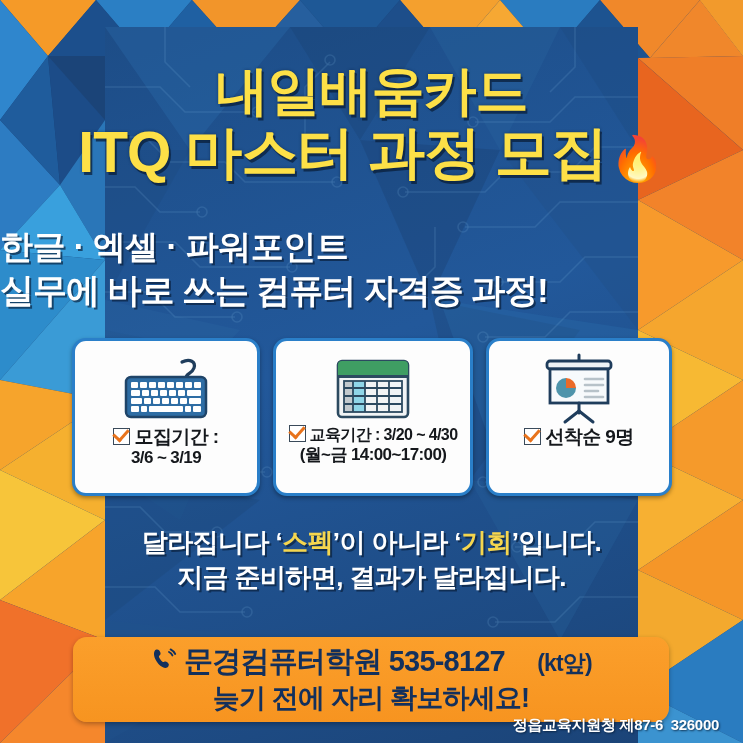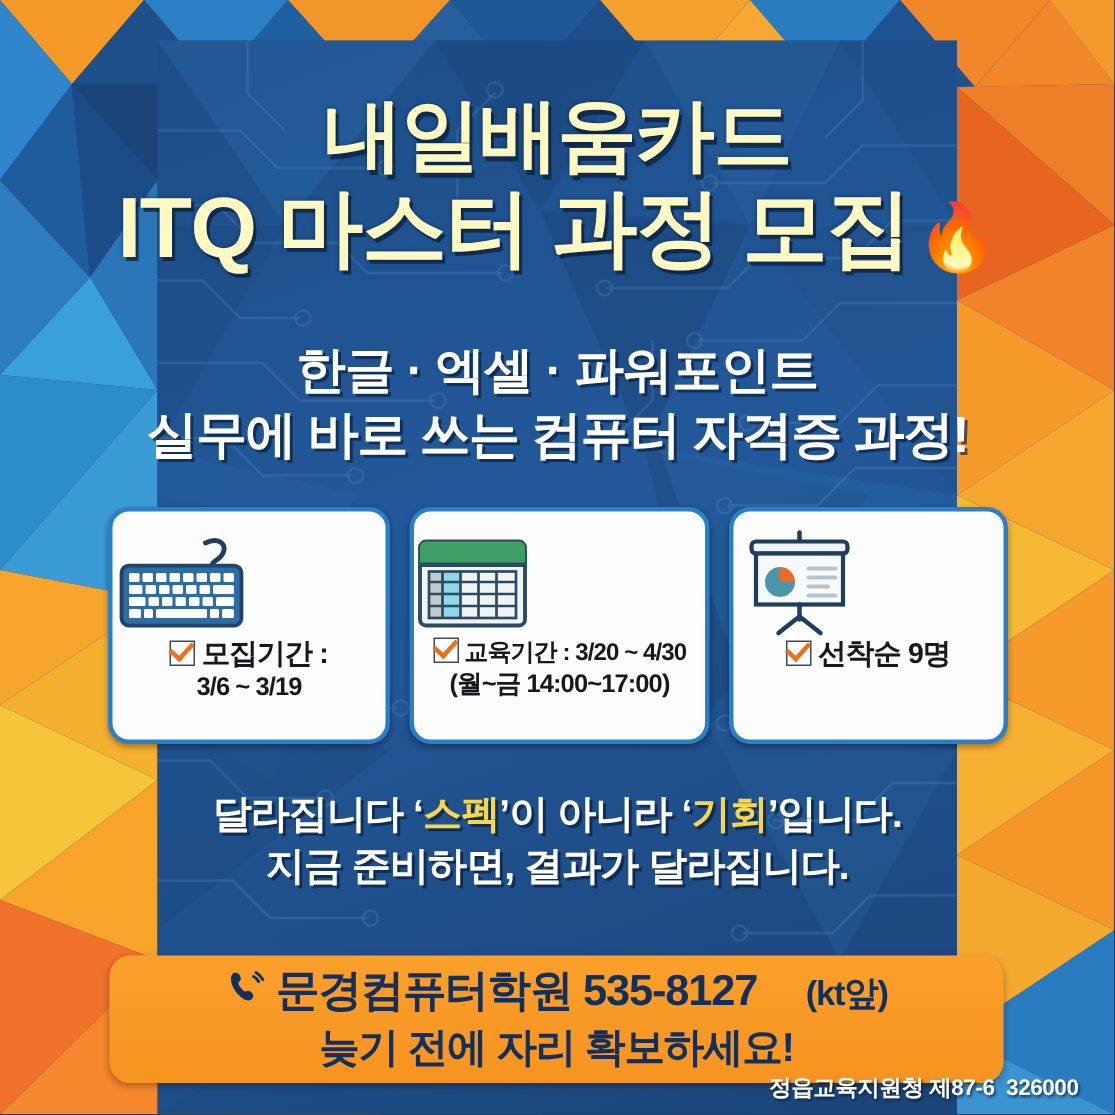--- a/index.html
+++ b/index.html
@@ -24,54 +24,54 @@
   
   #circuit{position:absolute;left:105px;top:27px;width:533px;height:716px;opacity:.30;}
 
   
   #headline{
     position:absolute;left:0;right:0;top:63px;
     text-align:center;
     z-index:12;
   }
   .h-line{
-    color:#fef9c3;
+    color:#fde047;
     font-weight:bold;
     letter-spacing:-1px;
     line-height:1.07;
     text-shadow:
       2px 3px 0 rgba(8,28,54,.70),
       0 0 3px rgba(8,28,54,.55);
   }
   #h1{font-size:53px;}
   #h2{font-size:57px;margin-top:2px;}
   #fire{font-size:44px;text-shadow:none;vertical-align:-2px;margin-left:4px;}
 
   
   #subtitle{
-    position:absolute;left:0;right:0;top:227px;text-align:center;z-index:12;
+    position:absolute;left:0;right:0;top:227px;text-align:left;z-index:12;
   }
   .s-line{
     color:#ffffff;font-weight:bold;line-height:1.2;
     text-shadow:2px 2px 0 rgba(8,28,54,.65);
   }
   #s1{font-size:33px;letter-spacing:-0.5px;}
   #s2{font-size:34px;letter-spacing:-1px;margin-top:3px;}
 
   
   #cards{
     position:absolute;top:338px;left:72px;width:600px;height:158px;
     display:flex;justify-content:space-between;z-index:12;
   }
   .card{
     background:#fdfdfd;
     border:3px solid #2a7fc9;
     border-radius:14px;
     box-shadow:0 2px 4px rgba(0,0,0,.35);
-    display:flex;flex-direction:column;align-items:flex-start;
+    display:flex;flex-direction:column;align-items:center;
     padding-top:12px;
     box-sizing:border-box;
   }
   #card0{width:188px;height:158px;}
   #card1{width:200px;height:158px;}
   #card2{width:186px;height:158px;}
   .card-icon{height:72px;display:flex;align-items:center;justify-content:center;}
   .card-text{
     width:100%;text-align:center;color:#15181c;font-weight:bold;
     line-height:1.22;padding:0 4px;box-sizing:border-box;

